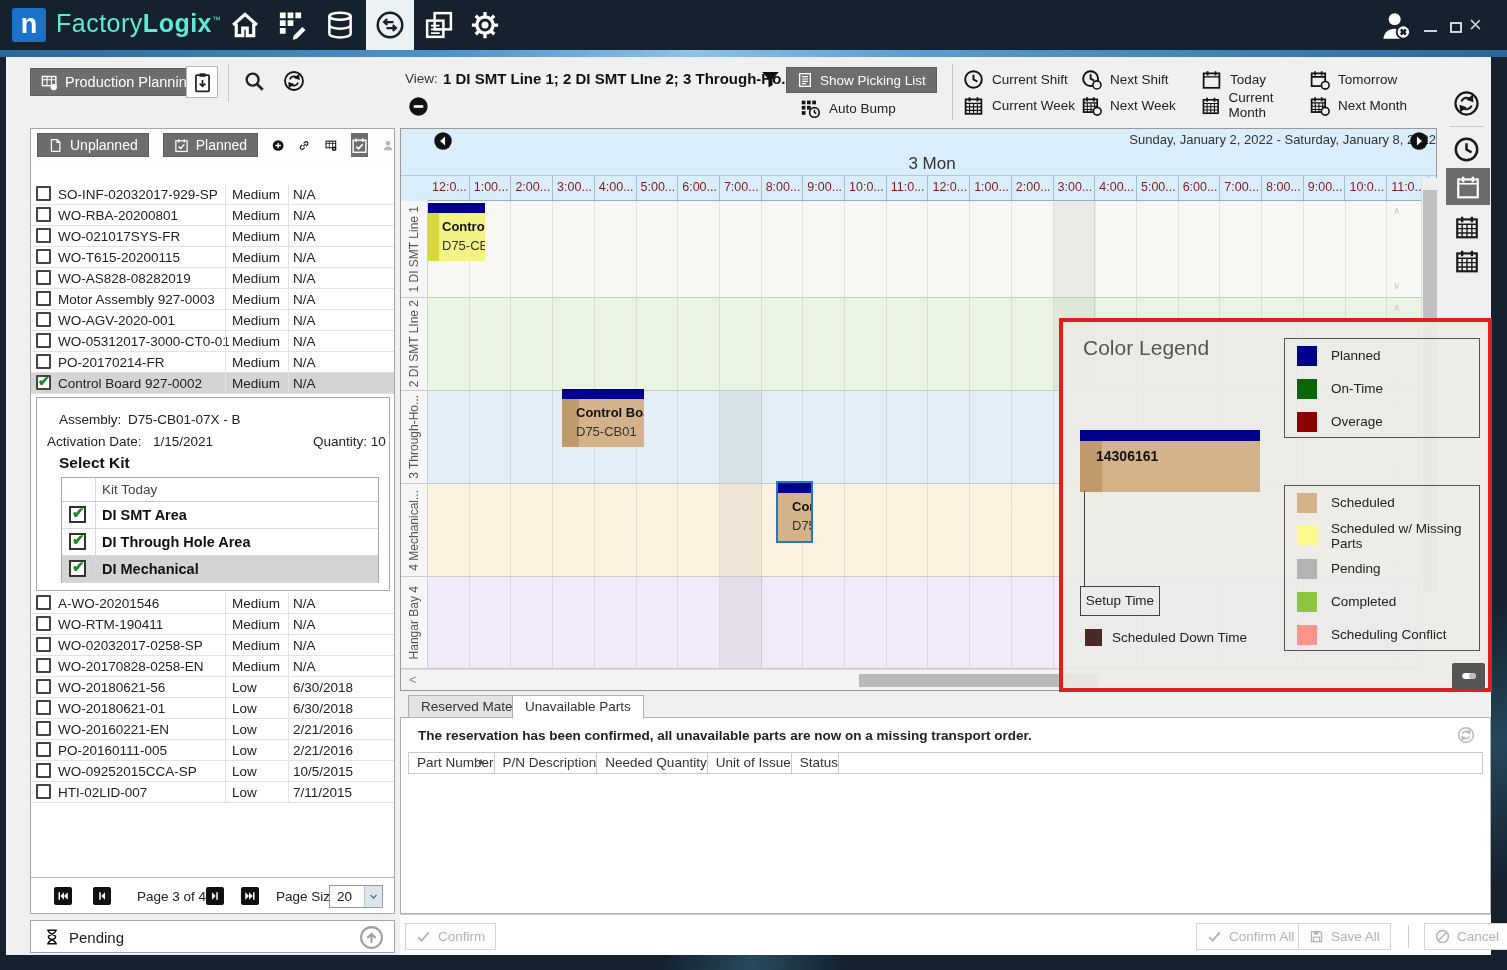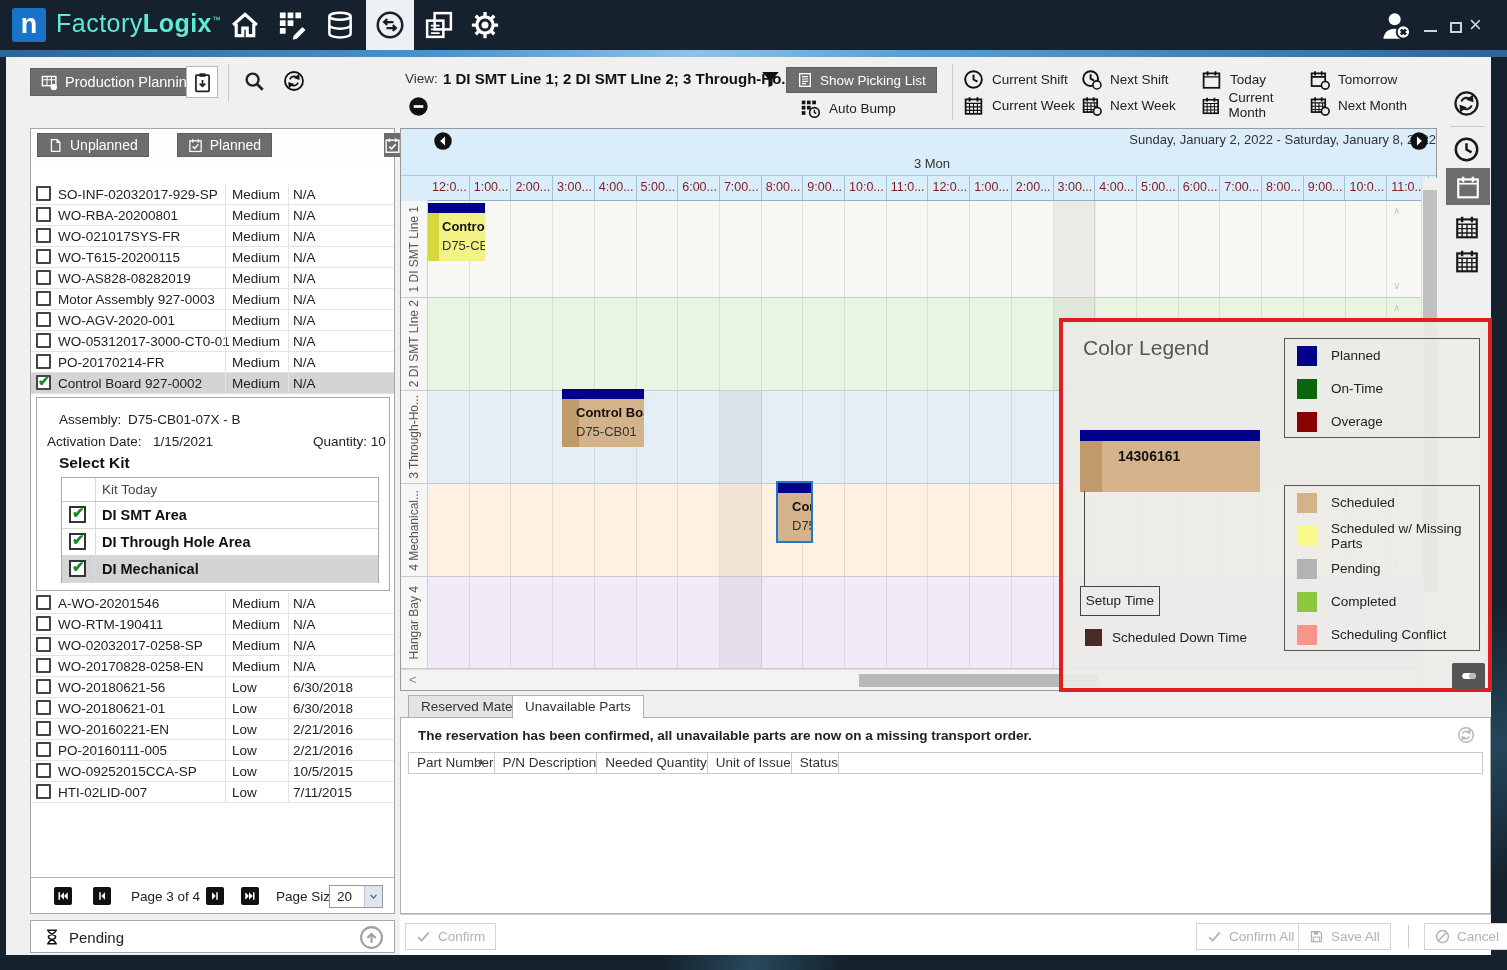--- a/index.html
+++ b/index.html
@@ -27,21 +27,21 @@
   .btn-light { background:#fff; border:1px solid #b5b5b5; display:flex; align-items:center; justify-content:center; }
   .vdiv { position:absolute; width:1px; background:#c9c9c9; }
   .tool-label { font-size:13.5px; color:#333; }
   .view-value { font-size:15px; font-weight:bold; color:#111; }
   .range-grid { position:absolute; left:963px; top:66px; display:grid; grid-template-columns:118px 120px 108px 130px; grid-auto-rows:26px; }
   .range-btn { display:flex; align-items:center; gap:8px; font-size:13.5px; color:#222; cursor:default; }
   .range-btn svg { width:21px; height:21px; color:#111; }
 
   
   .left-panel { position:absolute; left:30px; top:128px; width:365px; height:786px; background:#fff; border:1px solid #a6a6a6; }
-  .lp-toolbar { position:absolute; left:0; top:0; width:100%; height:32px; display:flex; align-items:center; gap:28px; padding-left:6px; background:#fdfdfd; }
+  .lp-toolbar { position:absolute; left:0; top:0; width:100%; height:32px; display:flex; align-items:center; gap:14px; padding-left:6px; background:#fdfdfd; }
   .lp-tab { height:24px; font-size:14px; }
   .sm-ic { width:21px; height:21px; color:#111; }
   .lp-head { position:absolute; left:0; top:32px; width:100%; height:22px; border-top:1px solid #b5b5b5; border-bottom:1px solid #b5b5b5; font-size:13.5px; color:#333; }
   .lp-head span { position:absolute; top:3px; }
   .colsep { position:absolute; top:0; bottom:0; width:1px; background:#d9d9d9; }
   .wo-rows { position:absolute; left:0; width:100%; }
   .wo-row { position:relative; height:21px; border-bottom:1px solid #e3e3e3; font-size:13.5px; color:#222; }
   .wo-row.sel { background:#d4d4d4; }
   .chk { position:absolute; left:5px; top:2px; width:15px; height:15px; border:2px solid #444; background:#fff; border-radius:1px; }
   .tick { position:absolute; left:0px; top:-4px; font-size:14px; font-weight:bold; color:#1e8a1e; }
@@ -68,21 +68,21 @@
   .pagesize-box .val { position:absolute; left:7px; top:3px; }
   .pagesize-box .dd { position:absolute; right:0; top:0; width:18px; height:21px; background:#dde6ee; border-left:1px solid #b9c6d2; color:#4b5d6b; display:flex; align-items:center; justify-content:center; }
   .pagesize-box .dd svg { width:11px; height:11px; }
 
   .pending-bar { position:absolute; left:30px; top:920px; width:365px; height:33px; background:#fff; border:1px solid #a6a6a6; }
 
   
   .gantt-wrap { position:absolute; left:400px; top:128px; width:1037px; height:563px; border:1px solid #999; background:#fff; }
   .g-header { position:absolute; left:0; top:0; width:100%; height:72px; background:#daedfa; }
   .g-daterow { position:absolute; left:0; top:0; width:100%; height:22px; text-align:right; font-size:13px; color:#333; line-height:22px; }
-  .g-dayrow { position:absolute; left:0; top:22px; width:100%; height:25px; border-bottom:1px solid #aecbde; text-align:center; font-size:13px; color:#333; line-height:25px; padding-left:27px; }
+  .g-dayrow { position:absolute; left:0; top:22px; width:100%; height:25px; border-bottom:1px solid #aecbde; text-align:center; font-size:17px; color:#333; line-height:25px; padding-left:27px; }
   .g-timerow { position:absolute; left:27px; top:47px; width:1001px; height:25px; display:flex; border-bottom:1px solid #93b1c6; }
   .g-timecell { flex:0 0 41.708px; border-right:1px solid #a3bfd3; font-size:12.5px; color:#7f1d1d; padding:4px 0 0 4px; overflow:hidden; white-space:nowrap; }
   .g-navarrow { position:absolute; top:2px; width:20px; height:20px; }
   .g-body { position:absolute; left:0; top:72px; width:100%; height:468px; background:#fff; }
   .g-row { position:absolute; left:0; width:100%; }
   .g-label { position:absolute; left:0; top:0; bottom:0; width:27px; background:#f6f6f6; border-right:1px solid #cfcfcf; border-bottom:1px solid #c9c9c9; display:flex; align-items:center; justify-content:center; }
   .g-label span { writing-mode:vertical-rl; transform:rotate(180deg); font-size:12px; color:#555; white-space:nowrap; }
   .g-band { position:absolute; left:27px; top:0; bottom:0; width:1001px; border-bottom:1px solid #c9c9c9;
     background-image:repeating-linear-gradient(90deg, transparent 0 40.7px, rgba(0,0,0,0.09) 40.7px 41.708px); }
   .g-shade { position:absolute; top:0; bottom:0; width:42px; background:rgba(70,70,70,0.07); }
@@ -106,21 +106,21 @@
   .rail-active { position:absolute; left:1446px; top:168px; width:44px; height:37px; background:#6d6d6d; display:flex; align-items:center; justify-content:center; color:#fff; }
 
   
   .legend { position:absolute; left:1059px; top:318px; width:433px; height:374px; background:rgba(235,235,231,0.9); border:4px solid #e01e1e; z-index:50; }
   .lg-title { position:absolute; left:20px; top:14px; font-size:21px; color:#555; }
   .lg-box { position:absolute; border:1px solid #555; }
   .lg-item { display:flex; align-items:center; gap:14px; height:33px; padding-left:12px; font-size:13.5px; color:#222; }
   .lg-swatch { width:20px; height:20px; flex:0 0 20px; }
   .lg-bar { position:absolute; left:17px; top:108px; width:180px; }
   .lg-bar-strip { height:11px; }
-  .lg-bar-body { position:relative; height:51px;padding-left:22px; }
+  .lg-bar-body { position:relative; height:51px; }
   .lg-bar-setup { position:absolute; left:0; top:0; bottom:0; width:22px; }
   .lg-bar-label { position:relative; font-size:14px; font-weight:bold; color:#111; padding:7px 0 0 16px; }
   .lg-vline { position:absolute; left:21px; top:169px; width:1px; height:96px; background:#444; }
   .lg-setupbox { position:absolute; left:17px; top:264px; width:80px; height:30px; border:1px solid #444; font-size:13.5px; color:#222; text-align:center; line-height:28px; }
   .lg-down { position:absolute; left:22px; top:307px; display:flex; align-items:center; gap:10px; font-size:13.5px; color:#222; }
   .lg-down .lg-swatch { width:17px; height:17px; flex:0 0 17px; }
   .lg-pill-btn { position:absolute; left:389px; top:341px; width:33px; height:26px; background:#555; border-radius:2px; display:flex; align-items:center; justify-content:center; color:#fff; }
   .lg-pill-btn svg { width:18px; height:18px; }
 
   
@@ -775,21 +775,21 @@
       <div class="pgbtn" style="left:23px">
           <svg>
             <use href="#i-first"></use>
           </svg>
         </div>
       <div class="pgbtn" style="left:62px">
           <svg>
             <use href="#i-prev"></use>
           </svg>
         </div>
-      <span class="abs" style="left:100px;top:11px">Page 3 of 4</span>
+      <span class="abs" style="left:106px;top:11px">Page 3 of 4</span>
       <div class="pgbtn" style="left:175px">
           <svg>
             <use href="#i-next"></use>
           </svg>
         </div>
       <div class="pgbtn" style="left:210px">
           <svg>
             <use href="#i-last"></use>
           </svg>
         </div>

